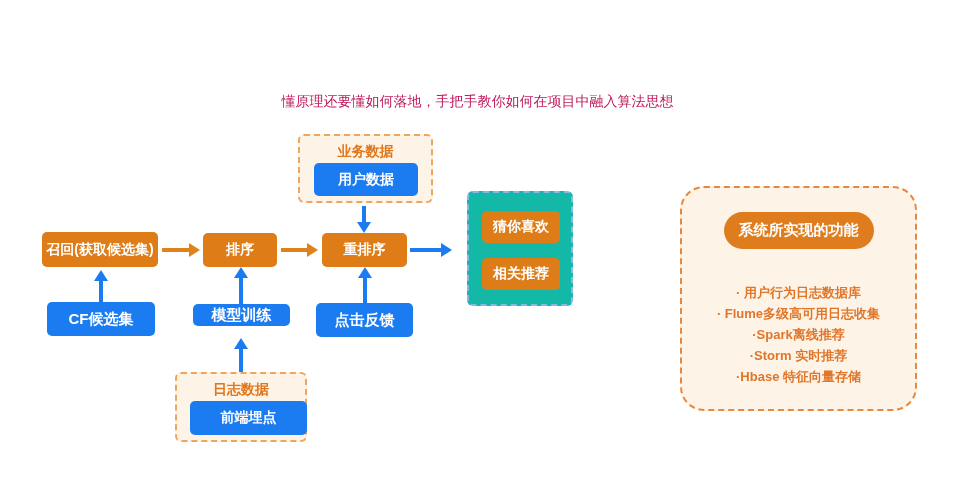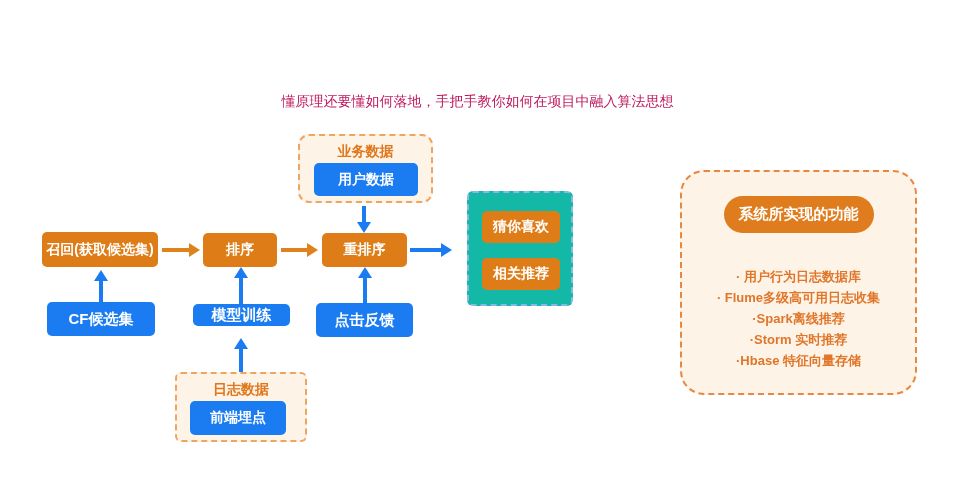--- a/index.html
+++ b/index.html
@@ -51,21 +51,21 @@
   .arr.v.down::after {
     content:""; position:absolute; top:100%; left:50%; transform:translateX(-50%);
     border-left:7px solid transparent; border-right:7px solid transparent;
     border-top:11px solid currentColor;
   }
   .orange-arr { color:#e0821c; }
   .blue-arr   { color:#1b7cf2; }
 
   
   .panel {
-    position:absolute; left:680px; top:170px; width:237px; height:225px;
+    position:absolute; left:680px; top:186px; width:237px; height:225px;
     border:2px dashed #e8873f; border-radius:24px; background:#fdf3e6;
   }
   .panel-pill {
     position:absolute; top:24px; left:50%; transform:translateX(-50%);
     width:150px; height:37px; border-radius:19px; background:#df7d1e;
     display:flex; align-items:center; justify-content:center;
     color:#fff; font-weight:bold; font-size:15px; white-space:nowrap;
   }
   .feature-list {
     position:absolute; top:94px; left:0; width:100%;
@@ -76,36 +76,36 @@
     line-height:21px; white-space:nowrap;
   }
 </style>
 </head>
 <body>
 
 <div class="stage">
 
   <p class="subtitle">懂原理还要懂如何落地，手把手教你如何在项目中融入算法思想</p>
 
-  <div class="group orange-group" style="left:298px; top:134px; width:135px; height:69px;border-radius:11px;">
+  <div class="group orange-group" style="left:298px; top:134px; width:135px; height:69px;">
     <div class="group-label">业务数据</div>
     <div class="node blue-node" style="left:14px; top:27px; width:104px; height:33px;">用户数据</div>
   </div>
 
   <div class="node orange-node" style="left:42px; top:232px; width:116px; height:35px;">召回(获取候选集)</div>
   <div class="node orange-node" style="left:203px; top:233px; width:74px; height:34px;">排序</div>
   <div class="node orange-node" style="left:322px; top:233px; width:85px; height:34px;">重排序</div>
 
   <div class="node blue-node" style="left:47px; top:302px; width:108px; height:34px; font-size:15px;text-align:right;">CF候选集</div>
   <div class="node blue-node" style="left:193px; top:304px; width:97px; height:22px; font-size:15px;">模型训练</div>
   <div class="node blue-node" style="left:316px; top:303px; width:97px; height:34px; font-size:15px;">点击反馈</div>
 
   <div class="group orange-group" style="left:175px; top:372px; width:132px; height:70px;">
     <div class="group-label">日志数据</div>
-    <div class="node blue-node" style="left:13px; top:27px; width:96px; height:34px;">前端埋点</div>
+    <div class="node blue-node" style="left:13px; top:27px; width:117px; height:34px;">前端埋点</div>
   </div>
 
   <div class="group blue-group" style="left:467px; top:191px; width:106px; height:115px;">
     <div class="node orange-node" style="left:13px; top:18px; width:78px; height:32px;">猜你喜欢</div>
     <div class="node orange-node" style="left:13px; top:65px; width:78px; height:32px;">相关推荐</div>
   </div>
 
   <div class="arr h right orange-arr" style="left:162px; top:248px; width:27px;"></div>
   <div class="arr h right orange-arr" style="left:281px; top:248px; width:26px;"></div>
   <div class="arr h right blue-arr" style="left:410px; top:248px; width:31px;"></div>

